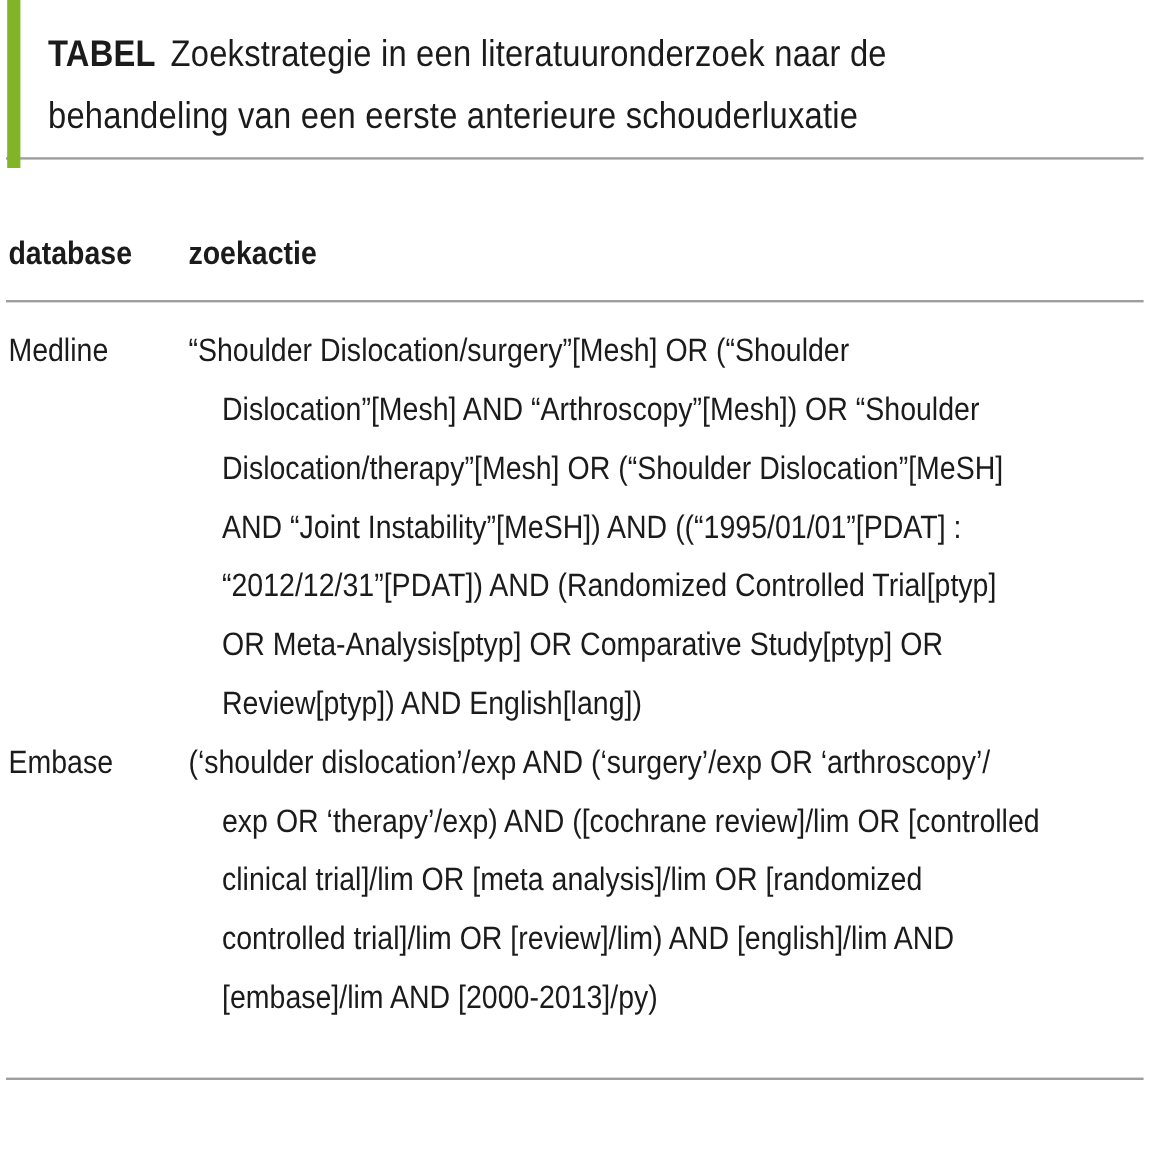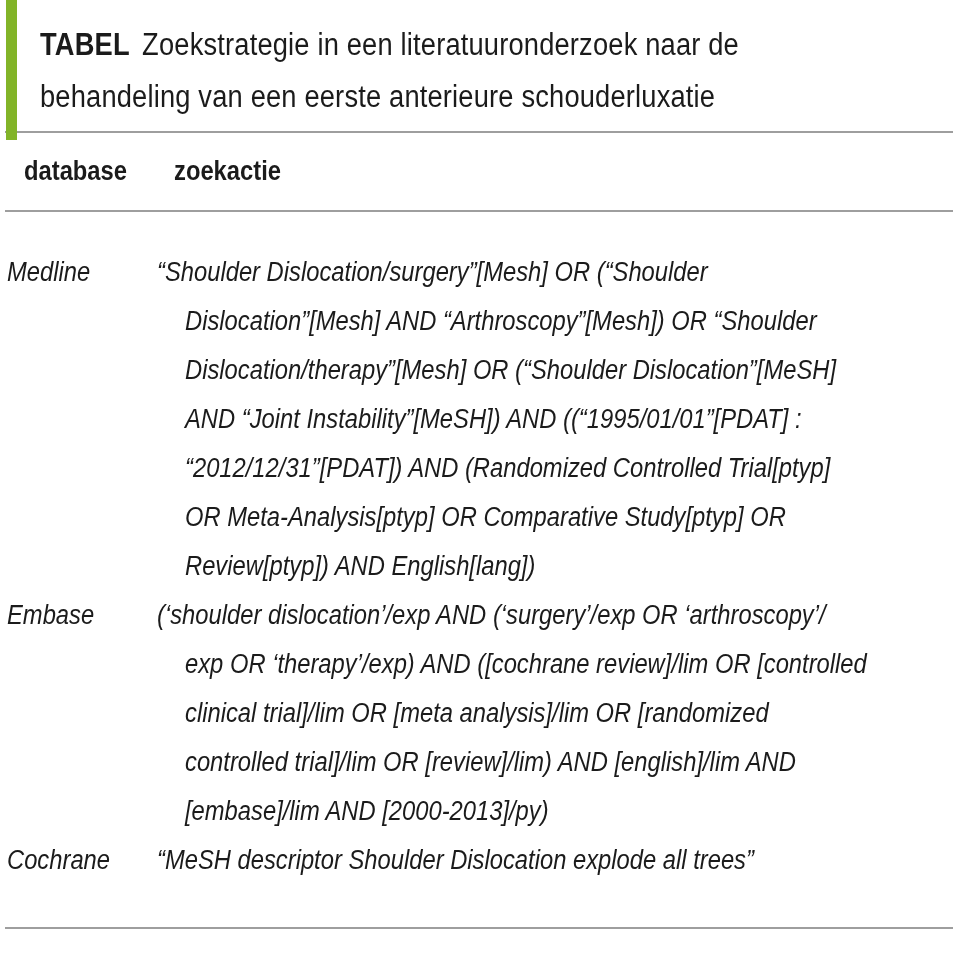--- a/index.html
+++ b/index.html
@@ -53,32 +53,32 @@
   .rule {
     height: 2px;
     background: var(--rule);
     margin-left: 5px;
     width: 948px;
   }
 
   .header-row {
     display: grid;
     grid-template-columns: 150px auto;
-    padding-left: 24px;
+    padding-left: 7px;
     height: 77px;
     align-items: center;
+    margin-top: 40px;
   }
   .header-cell {
     font-weight: bold;
     font-size: 27px;
   }
 
   .tbody {
-    padding: 36px 0 0 7px;
-    font-style: italic;
+    padding: 16px 0 0 7px;
   }
   .row {
     display: grid;
     grid-template-columns: 150px auto;
     align-items: start;
   }
   .label {
     font-size: 27px;
     line-height: 49px;
   }
@@ -134,22 +134,16 @@
     <div class="label cond">Embase</div>
     <div class="lines">
       <div class="line cond">(‘shoulder dislocation’/exp AND (‘surgery’/exp OR ‘arthroscopy’/</div>
       <div class="line cont cond">exp OR ‘therapy’/exp) AND ([cochrane review]/lim OR [controlled</div>
       <div class="line cont cond">clinical trial]/lim OR [meta analysis]/lim OR [randomized</div>
       <div class="line cont cond">controlled trial]/lim OR [review]/lim) AND [english]/lim AND</div>
       <div class="line cont cond">[embase]/lim AND [2000-2013]/py)</div>
     </div>
   </div>
 
-  <div class="row">
-    <div class="label cond">Cochrane</div>
-    <div class="lines">
-      <div class="line cond">“MeSH descriptor Shoulder Dislocation explode all trees”</div>
-    </div>
-  </div>
 
 </div>
 
 <div class="rule bottom-rule"></div>
 
 </body></html>

